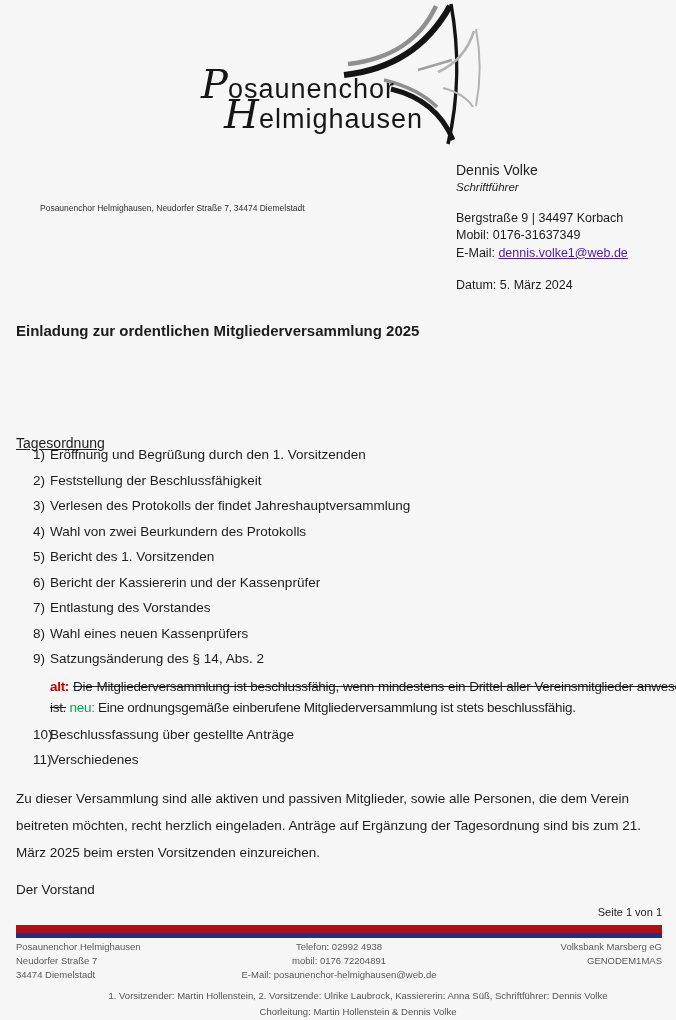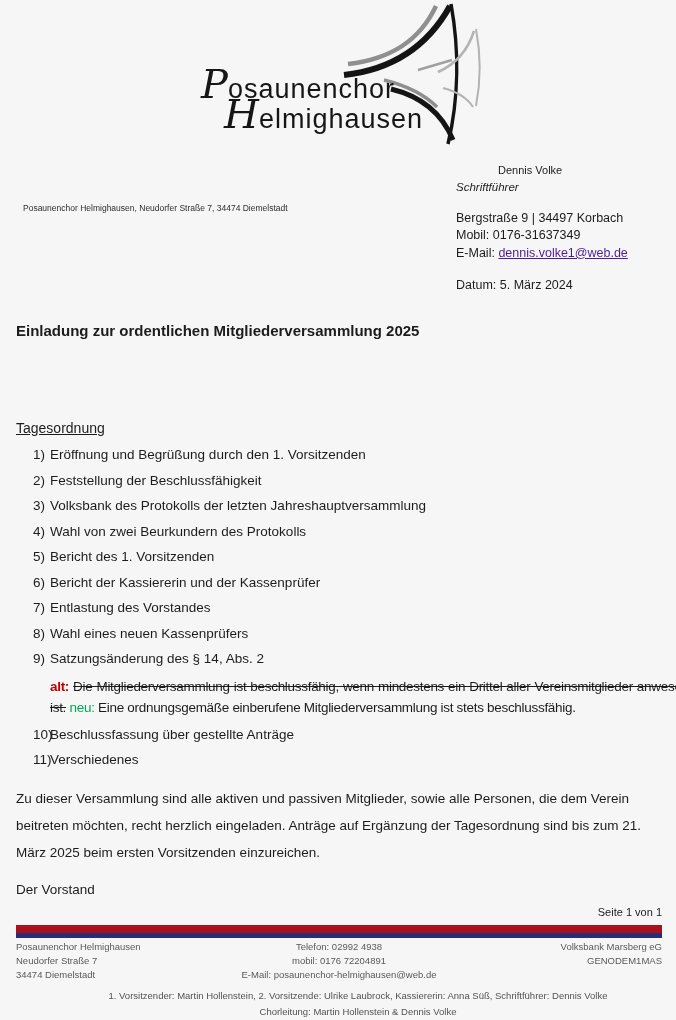--- a/index.html
+++ b/index.html
@@ -9,31 +9,31 @@
     font-family:"Liberation Sans", sans-serif; color:#1c1c1c;
   }
   
   .logo-line { position:absolute; white-space:nowrap; z-index:2; color:#161616; }
   .logo-line .cap { font-family:"DejaVu Serif", serif; font-style:italic; font-size:40px; line-height:1; }
   .logo-line .rest { font-size:27px; letter-spacing:1px; line-height:1; }
   .logo-line1 { left:201px; top:64px; }
   .logo-line2 { left:224px; top:94px; }
   .trombone { position:absolute; left:340px; top:0; z-index:1; }
   
-  .sender-line { position:absolute; left:23px; top:203px; font-size:8.5px; color:#2e2e2e; }
+  .sender-line { position:absolute; left:40px; top:203px; font-size:8.5px; color:#2e2e2e; }
   .contact-block { position:absolute; left:456px; top:162px; font-size:12.5px; line-height:17px; }
-  .contact-name { font-size:11px;margin-left:42px; }
+  .contact-name { font-size:14px; }
   .contact-role { font-style:italic; font-size:11.5px; margin-bottom:14px; }
   .contact-line { line-height:17.3px; }
   .email-link { color:#2a7da5; text-decoration:underline; }
   .contact-date { margin-top:15px; }
   
   .doc-title { position:absolute; left:16px; top:322px; font-size:15px; font-weight:bold; }
   .intro { position:absolute; left:16px; top:356px; width:650px; font-size:13.5px; line-height:21px; }
-  .agenda-heading { position:absolute; left:16px; top:420px; font-size:14px; text-decoration:underline; }
+  .agenda-heading { position:absolute; left:16px; top:435px; font-size:14px; text-decoration:underline; }
   ol.agenda {
     position:absolute; left:16px; top:445px; width:646px; margin:0; padding:0 0 0 34px;
     list-style:none; counter-reset:item; font-size:13.5px;
   }
   ol.agenda > li { counter-increment:item; position:relative; line-height:19.5px; margin-bottom:6px; }
   ol.agenda > li::before { content:counter(item) ")"; position:absolute; left:-17px; top:0; }
   .amendment {
     margin-top:7px; margin-bottom:1px; text-align:justify;
     font-size:13.5px; line-height:21.5px; letter-spacing:-0.3px;
   }
@@ -87,21 +87,21 @@
     <div class="contact-line"><span>E-Mail: </span><a href="#" class="email-link" style="color: #4c1d95;">dennis.volke1@web.de</a></div>
     <div class="contact-line contact-date">Datum: 5. März 2024</div>
   </div>
 
   <div class="doc-title">Einladung zur ordentlichen Mitgliederversammlung 2025</div>
 
   <div class="agenda-heading">Tagesordnung</div>
   <ol class="agenda">
     <li><span>Eröffnung und Begrüßung durch den 1. Vorsitzenden</span></li>
     <li><span>Feststellung der Beschlussfähigkeit</span></li>
-    <li><span>Volksbank des Protokolls der letzten Jahreshauptversammlung</span></li>
+    <li><span>Verlesen des Protokolls der findet Jahreshauptversammlung</span></li>
     <li><span>Wahl von zwei Beurkundern des Protokolls</span></li>
     <li><span>Bericht des 1. Vorsitzenden</span></li>
     <li><span>Bericht der Kassiererin und der Kassenprüfer</span></li>
     <li><span>Entlastung des Vorstandes</span></li>
     <li><span>Wahl eines neuen Kassenprüfers</span></li>
     <li><span>Satzungsänderung des § 14, Abs. 2</span>
       <div class="amendment"><span class="old-label" style="color: rgb(192, 0, 0);">alt:</span> <span class="strike">Die Mitgliederversammlung ist beschlussfähig, wenn mindestens ein Drittel aller Vereinsmitglieder anwesend ist.</span> <span class="new-label" style="color: rgb(0, 166, 80);">neu:</span> <span>Eine ordnungsgemäße einberufene Mitgliederversammlung ist stets beschlussfähig.</span></div>
     </li>
     <li><span>Beschlussfassung über gestellte Anträge</span></li>
     <li><span>Verschiedenes</span></li>

